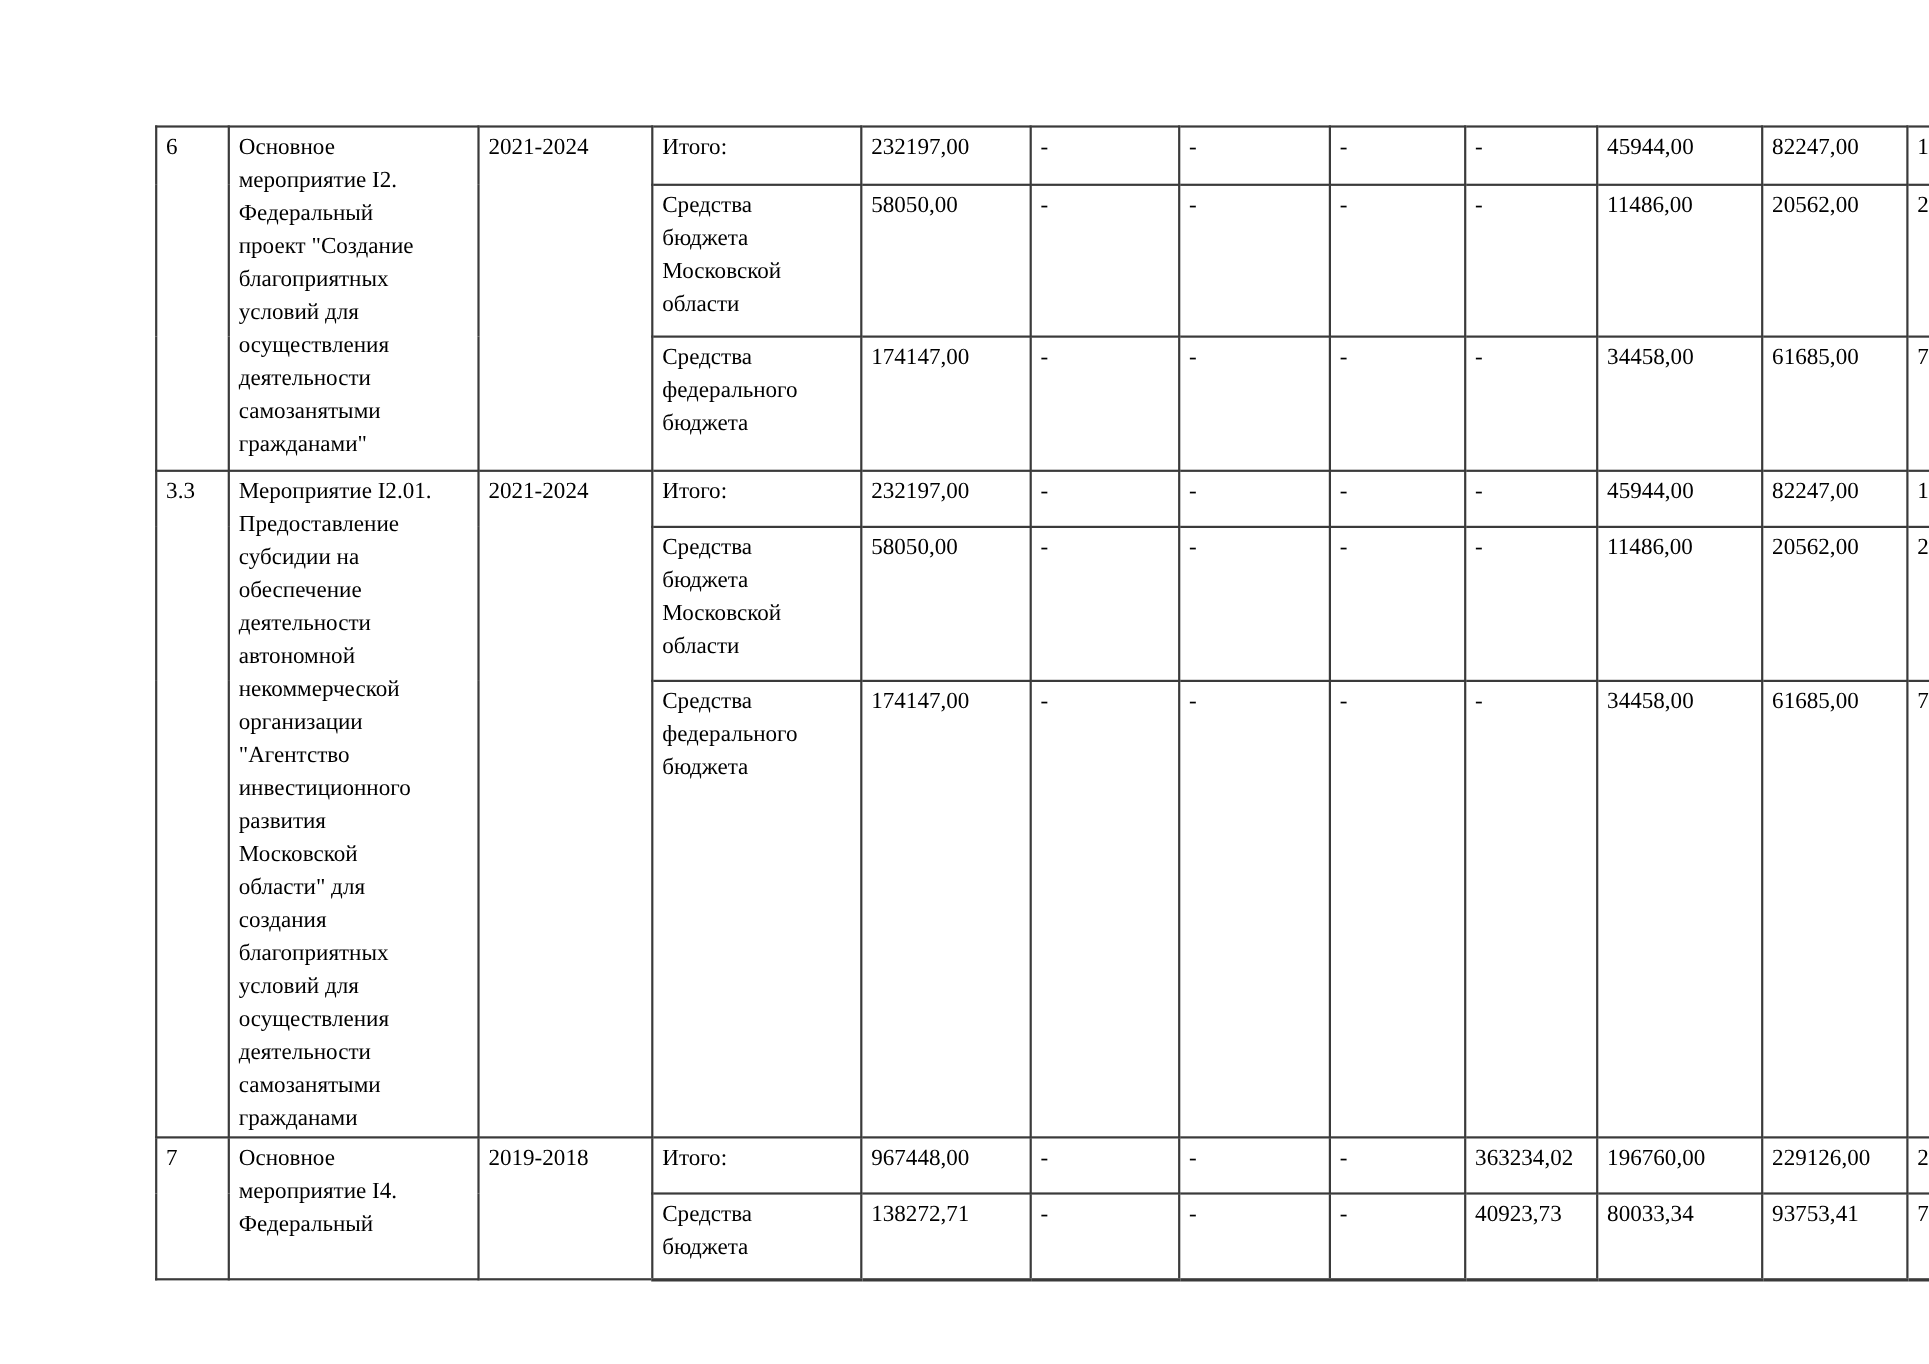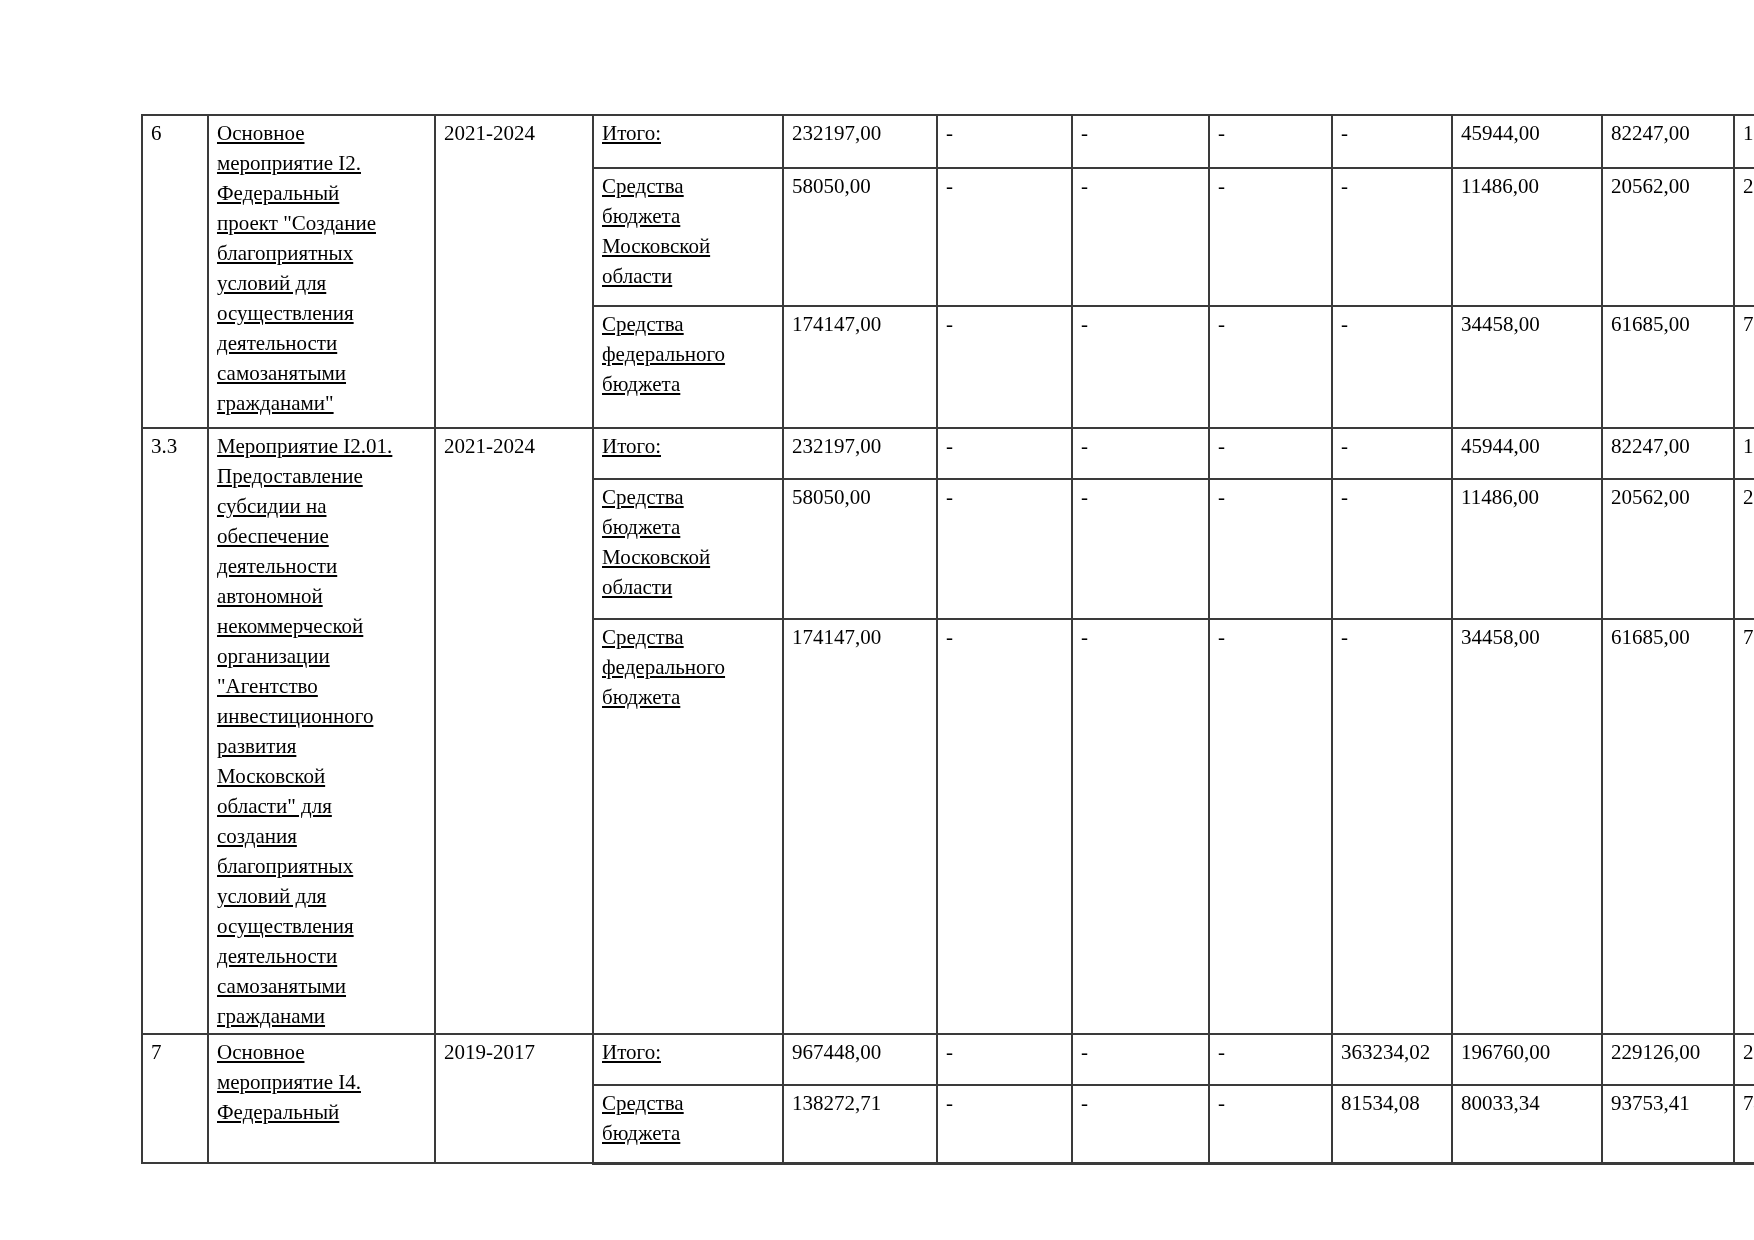--- a/index.html
+++ b/index.html
@@ -29,21 +29,21 @@
   }
   table.budget td {
     border: 2px solid #3a3a3a;
     vertical-align: top;
     padding: 2px 6px 2px 8px;
     overflow: hidden;
   }
   table.budget tr.last td {
     border-bottom-width: 3px;
   }
-  td.pre { white-space: pre-line; text-decoration: underline; }
+  td.pre { white-space: pre-line; }
   td.num { white-space: nowrap; }
   td.c-name { padding-left: 9px; }
   
   tr.h53  { height: 53px; }
   tr.h138 { height: 138px; }
   tr.h122 { height: 122px; }
   tr.h50  { height: 50px; }
   tr.h137 { height: 137px; }
   tr.h407 { height: 407px; }
   tr.h51  { height: 51px; }
@@ -180,38 +180,38 @@
         <td class="num">34458,00</td>
         <td class="num">61685,00</td>
         <td class="num">78</td>
       </tr>
 
       <tr class="h51">
         <td class="num" rowspan="2">7</td>
         <td class="pre c-name" rowspan="2">Основное
 мероприятие I4.
 Федеральный</td>
-        <td class="num" rowspan="2">2019-2017</td>
+        <td class="num" rowspan="2">2019-2018</td>
         <td class="pre">Итого:</td>
         <td class="num">967448,00</td>
         <td class="num">-</td>
         <td class="num">-</td>
         <td class="num">-</td>
         <td class="num">363234,02</td>
         <td class="num">196760,00</td>
         <td class="num">229126,00</td>
         <td class="num">29</td>
       </tr>
       <tr class="h78 last">
         <td class="pre">Средства
 бюджета</td>
         <td class="num">138272,71</td>
         <td class="num">-</td>
         <td class="num">-</td>
         <td class="num">-</td>
-        <td class="num">81534,08</td>
+        <td class="num">40923,73</td>
         <td class="num">80033,34</td>
         <td class="num">93753,41</td>
         <td class="num">74</td>
       </tr>
     </tbody>
   </table>
 </div>
 
 </body></html>

